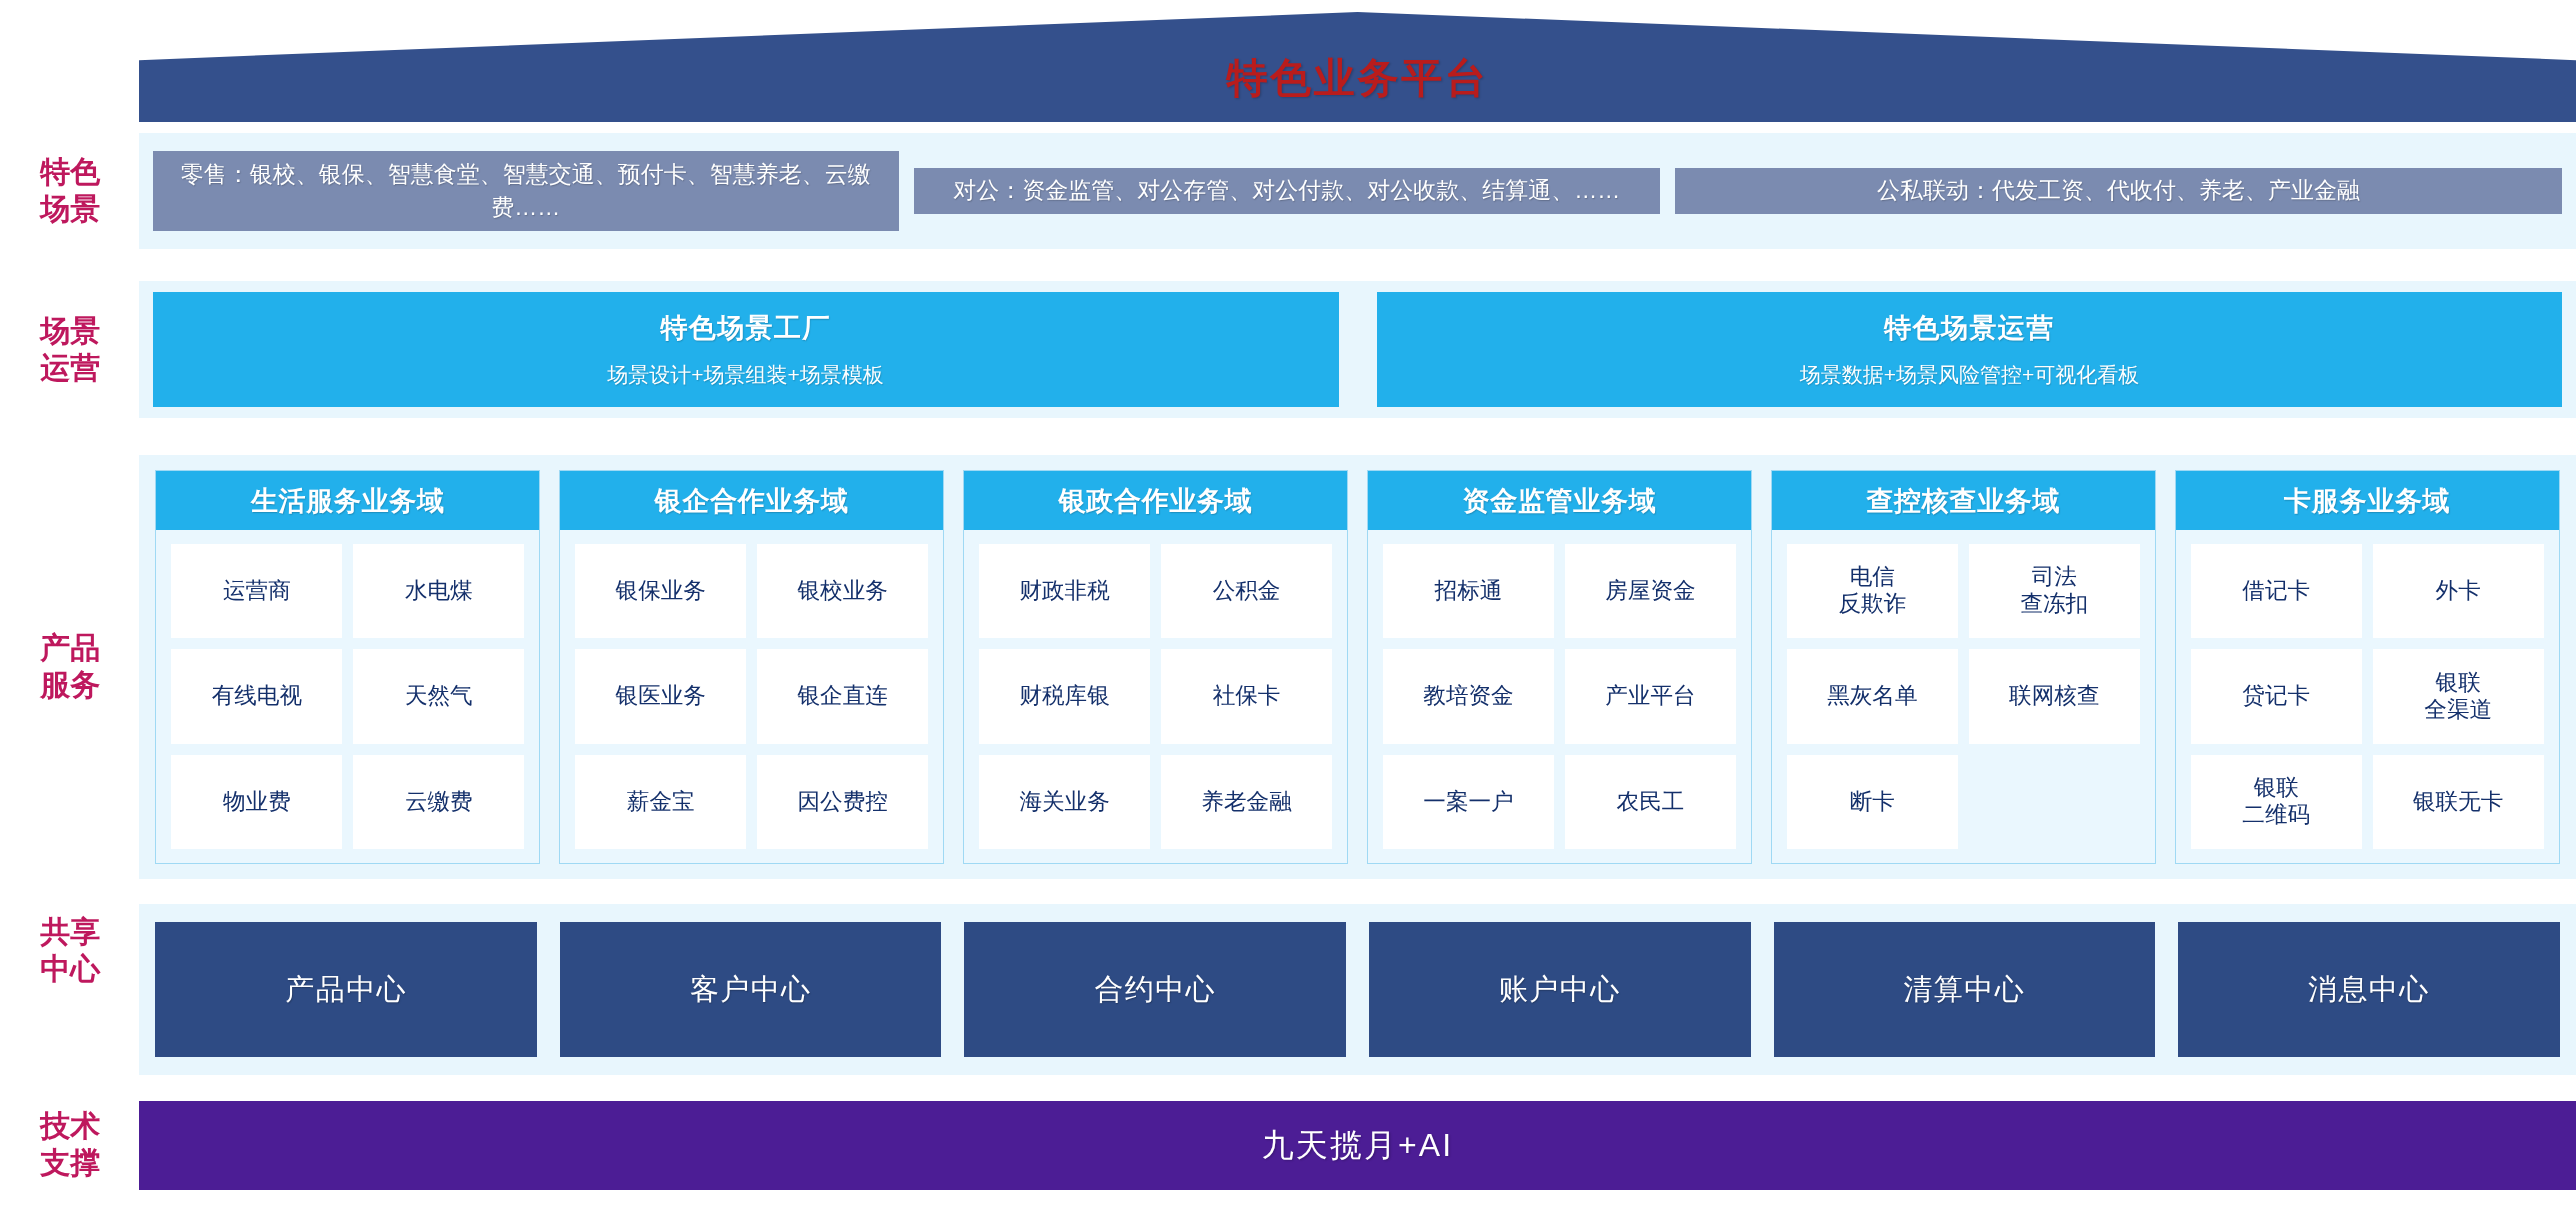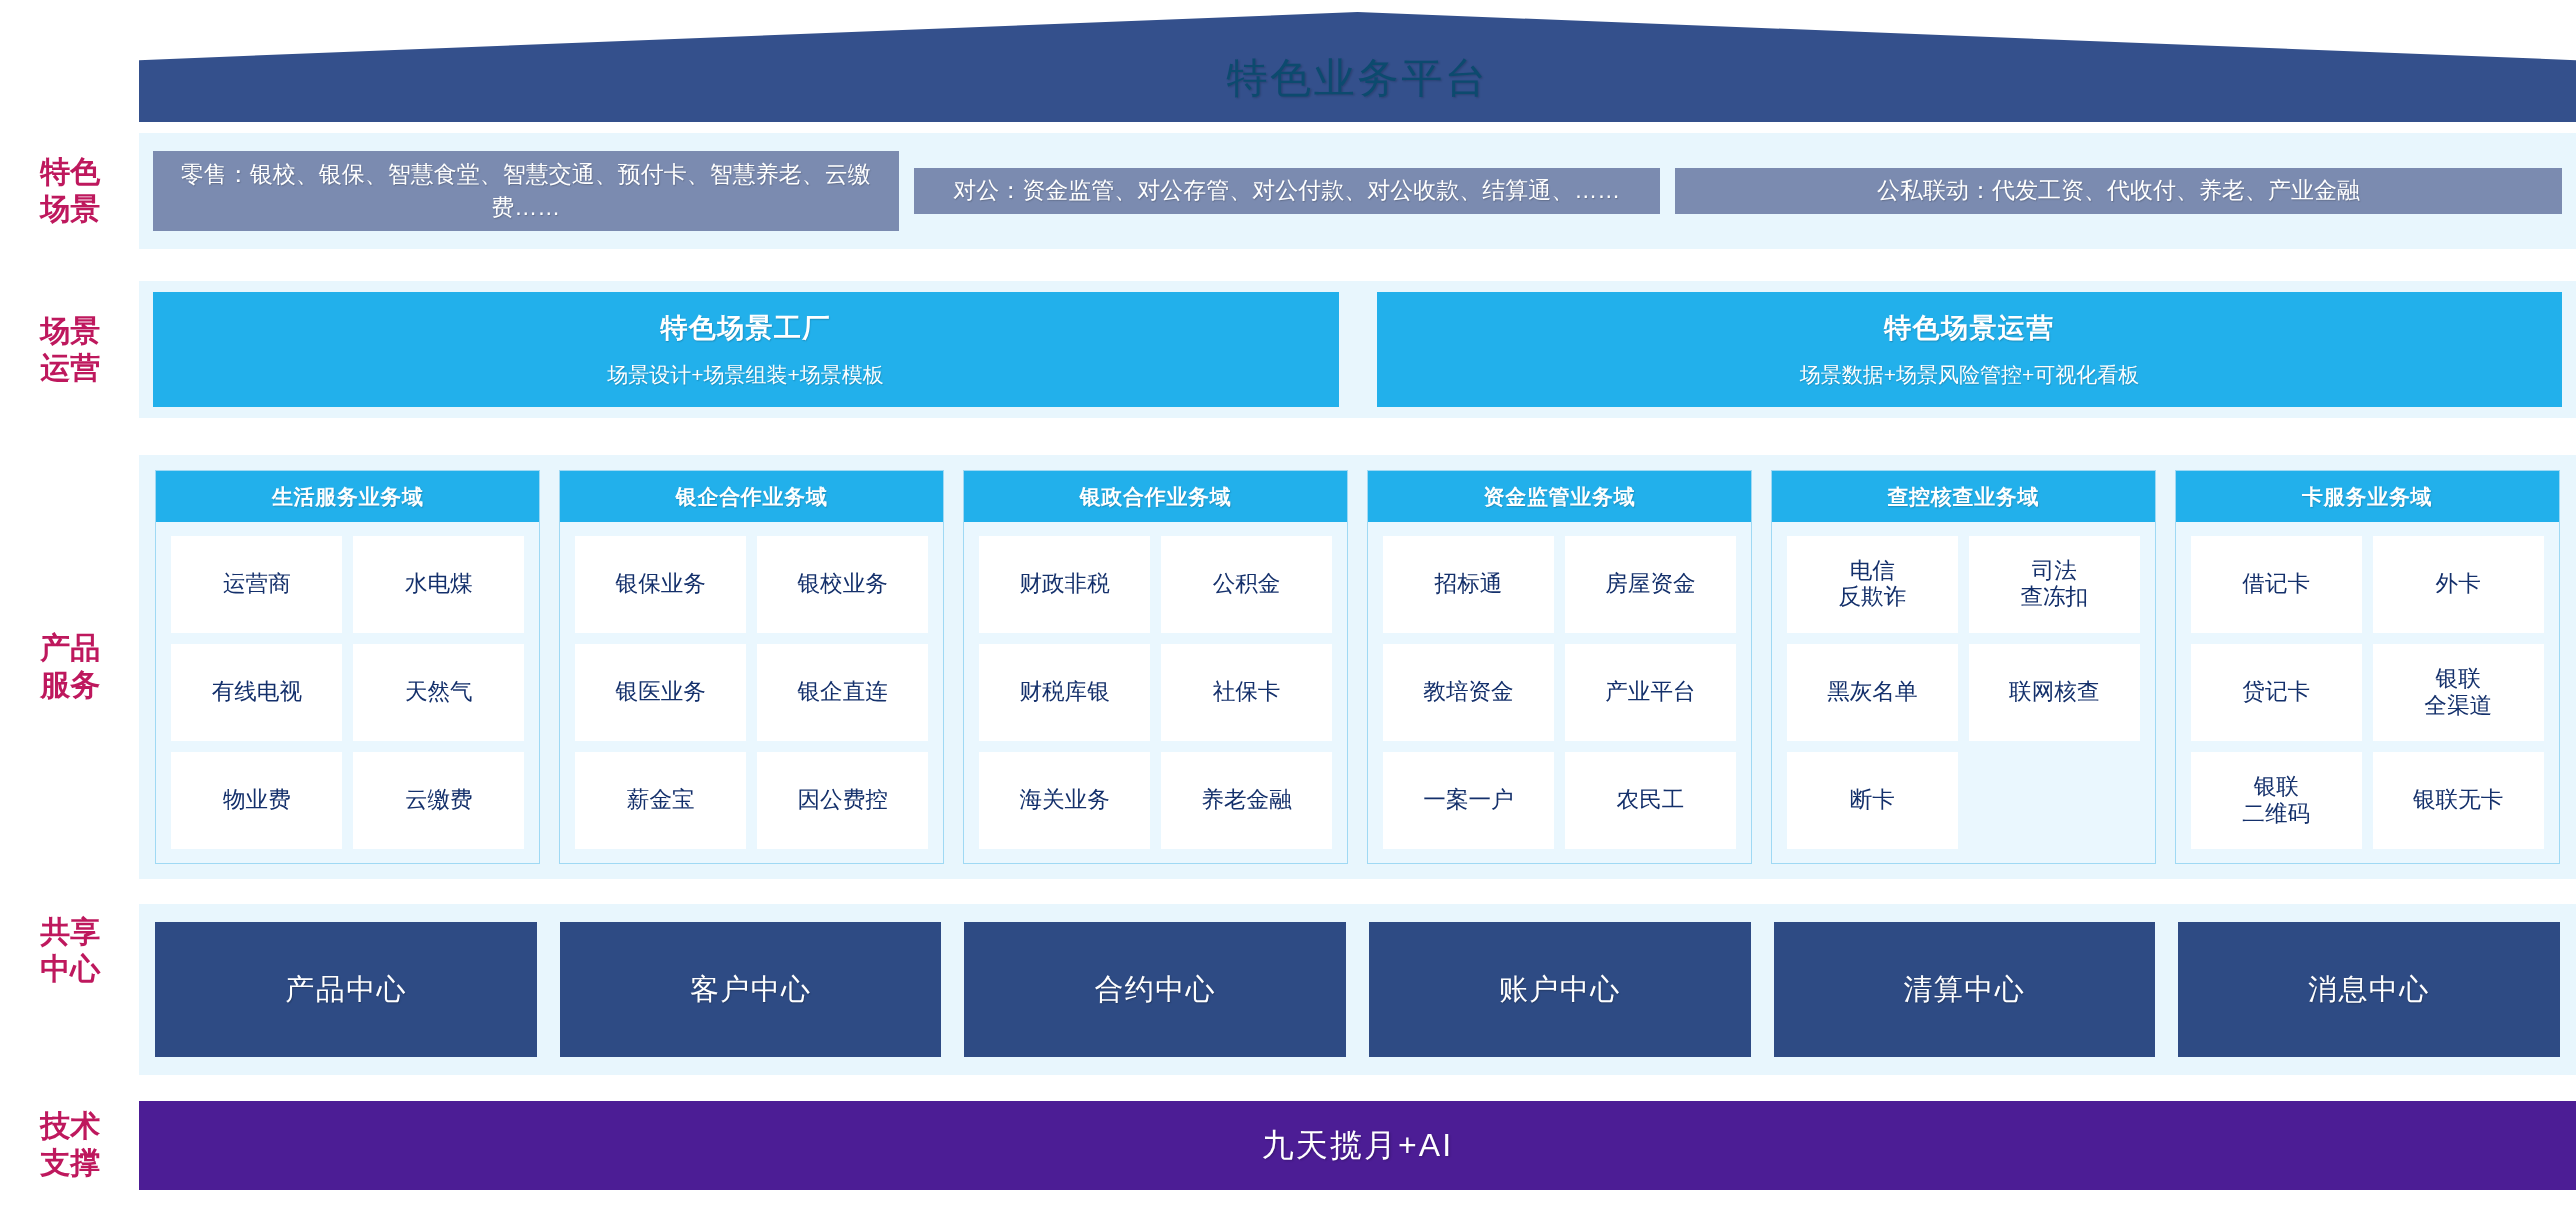--- a/index.html
+++ b/index.html
@@ -9,21 +9,21 @@
     -webkit-font-smoothing:antialiased;
   }
   .page{position:relative;width:2576px;height:1232px;background:#fff;}
 
   
   .roof{position:absolute;left:139px;top:12.3px;width:2437px;height:110px;}
   .roof svg{display:block;width:100%;height:100%;}
   .roof-title{
     position:absolute;left:0;top:0;width:100%;height:110px;
     display:flex;align-items:center;justify-content:center;
-    color:#0c4a6e;font-size:41px;font-weight:normal;letter-spacing:2.7px;
+    color:#b91c1c;font-size:41px;font-weight:bold;letter-spacing:2.7px;
     padding-top:23px;box-sizing:border-box;
     text-shadow:1.4px 1.4px 2.1px rgba(0,0,0,.18);
   }
 
   
   .rowlabel{
     position:absolute;left:12.3px;width:116px;
     display:flex;flex-direction:column;align-items:center;justify-content:center;
     color:#be185d;font-size:30px;font-weight:bold;line-height:1.22;text-align:center;
   }
@@ -52,21 +52,21 @@
   .ops-title{font-size:27px;font-weight:bold;letter-spacing:1.4px;}
   .ops-sub{font-size:21px;}
 
   
   .prod-row{display:flex;height:100%;padding:15px 16.4px;box-sizing:border-box;gap:19px;}
   .domain{
     flex:1;display:flex;flex-direction:column;background:#eaf7fe;
     border:1.4px solid #9fd9f4;box-sizing:border-box;
   }
   .domain-head{
-    background:#22b0eb;color:#fff;font-size:21px;font-weight:bold;
+    background:#22b0eb;color:#fff;font-size:27px;font-weight:bold;
     text-align:center;padding:11.6px 2.7px;letter-spacing:0.7px;
     text-shadow:0.7px 0.7px 1.4px rgba(0,0,0,.2);
     font-family:Liberation Mono, monospace;
   }
   .domain-body{
     flex:1;display:grid;grid-template-columns:1fr 1fr;grid-template-rows:1fr 1fr 1fr;
     gap:11px 11px;padding:13.7px 15px;box-sizing:border-box;
   }
   .chip{
     background:#ffffff;color:#14306b;font-size:22.6px;line-height:1.18;

